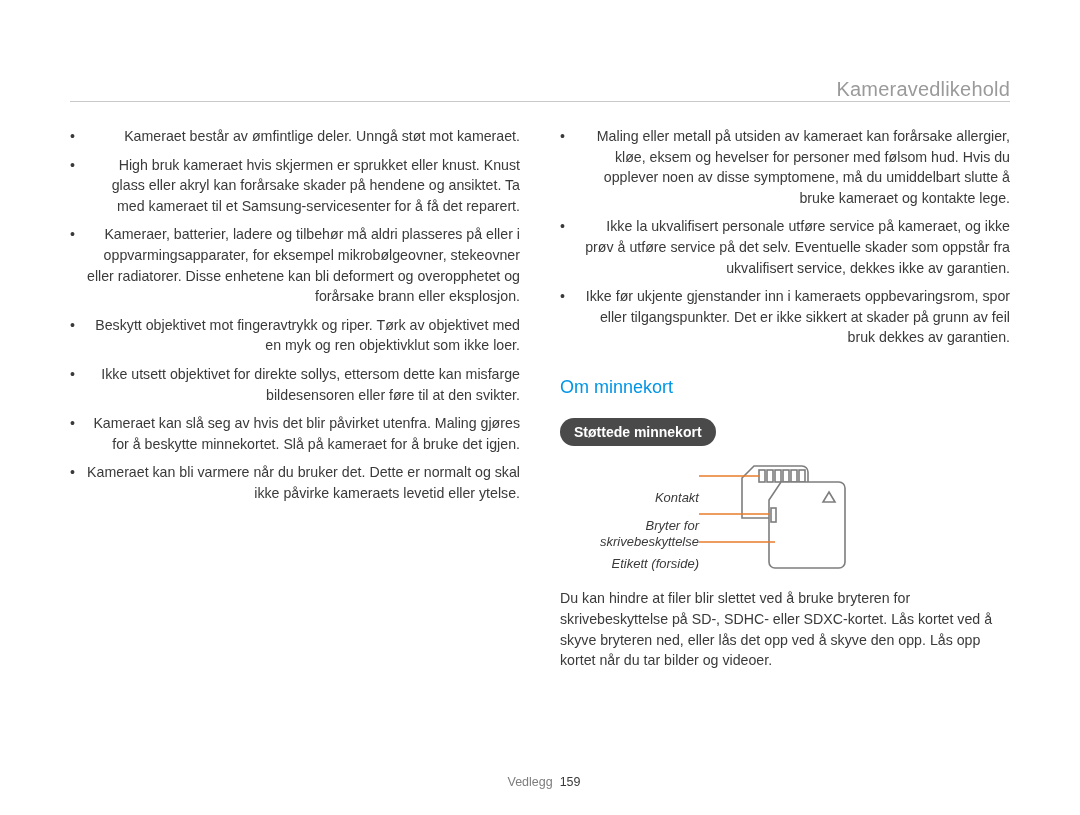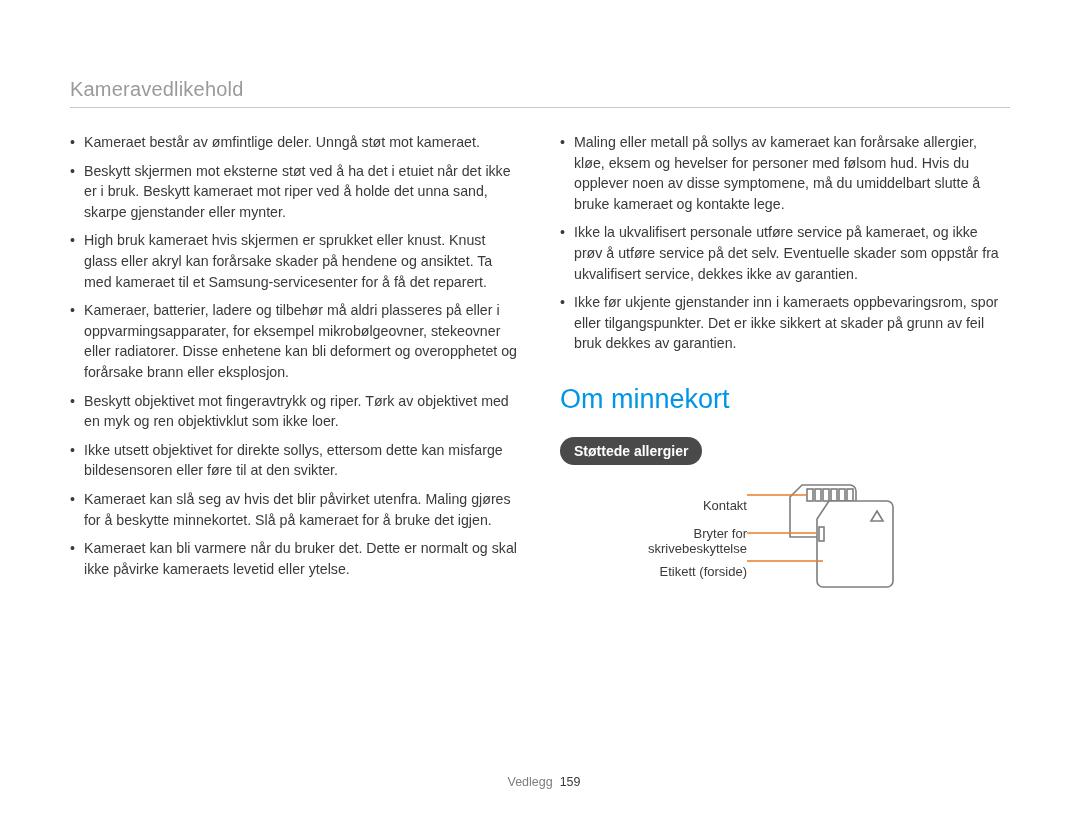--- a/index.html
+++ b/index.html
@@ -10,90 +10,92 @@
       font-family: Arial, Helvetica, sans-serif;
       color: #3a3a3a;
       position: relative;
       padding: 78px 70px 0 70px;
     }
     .page-header {
       font-size: 20px;
       font-weight: 300;
       color: #9a9a9a;
       letter-spacing: 0.2px;
-      margin-bottom: 6px;
+      text-align: right;
     }
     .divider {
       border: none;
       border-top: 1px solid #c9c9c9;
       margin-bottom: 24px;
     }
     .columns {
       display: flex;
       gap: 40px;
     }
     .col {
       flex: 1;
       font-size: 14.2px;
       line-height: 1.45;
       color: #3a3a3a;
     }
     ul.bullets {
       list-style: none;
       padding-left: 0;
+      text-align: right;
     }
     ul.bullets > li {
       position: relative;
       padding-left: 14px;
       margin-bottom: 8px;
     }
     ul.bullets > li::before {
       content: "•";
       position: absolute;
       left: 0;
       top: 0;
       color: #3a3a3a;
     }
     h2.section-title {
       color: #0095e6;
-      font-size: 27px;
+      font-size: 18px;
       font-weight: 400;
       margin-top: 26px;
       margin-bottom: 18px;
     }
     .pill {
       display: inline-block;
       background: #4a4a4a;
       color: #ffffff;
       font-size: 14px;
       font-weight: 600;
       padding: 4px 14px;
       border-radius: 14px;
       margin-bottom: 8px;
     }
     .para {
       margin-bottom: 10px;
     }
     .sd-figure {
       display: flex;
-      align-items: center;
+      align-items: flex-end;
       gap: 0;
       margin: 10px 0 14px 40px;
+      font-style: italic;
     }
     .sd-labels {
       display: flex;
       flex-direction: column;
       align-items: flex-end;
       font-size: 13px;
       color: #3a3a3a;
       text-align: right;
       padding-top: 2px;
     }
     .sd-labels .lbl1 { margin-bottom: 10px; }
-    .sd-labels .lbl2 { line-height: 1.2; margin-bottom: 6px; margin-left: 48px; }
+    .sd-labels .lbl2 { line-height: 1.2; margin-bottom: 6px; }
     .sd-labels .lbl3 { }
     .footer {
       position: absolute;
       bottom: 26px;
       left: 4px;
       width: 100%;
       text-align: center;
       font-size: 12.5px;
       color: #7d7d7d;
     }
@@ -103,40 +105,39 @@
 <body>
 
 <div class="page-header">Kameravedlikehold</div>
 <hr class="divider">
 
 <div class="columns">
 
   <div class="col">
     <ul class="bullets">
       <li>Kameraet består av ømfintlige deler. Unngå støt mot kameraet.</li>
-      <li>Beskytt skjermen mot eksterne støt ved å ha det i etuiet når det ikke er i bruk. Beskytt kameraet mot riper ved å holde det unna sand, skarpe gjenstander eller mynter.</li>
       <li>High bruk kameraet hvis skjermen er sprukket eller knust. Knust glass eller akryl kan forårsake skader på hendene og ansiktet. Ta med kameraet til et Samsung-servicesenter for å få det reparert.</li>
       <li>Kameraer, batterier, ladere og tilbehør må aldri plasseres på eller i oppvarmingsapparater, for eksempel mikrobølgeovner, stekeovner eller radiatorer. Disse enhetene kan bli deformert og overopphetet og forårsake brann eller eksplosjon.</li>
       <li>Beskytt objektivet mot fingeravtrykk og riper. Tørk av objektivet med en myk og ren objektivklut som ikke loer.</li>
       <li>Ikke utsett objektivet for direkte sollys, ettersom dette kan misfarge bildesensoren eller føre til at den svikter.</li>
       <li>Kameraet kan slå seg av hvis det blir påvirket utenfra. Maling gjøres for å beskytte minnekortet. Slå på kameraet for å bruke det igjen.</li>
       <li>Kameraet kan bli varmere når du bruker det. Dette er normalt og skal ikke påvirke kameraets levetid eller ytelse.</li>
     </ul>
   </div>
 
   <div class="col">
     <ul class="bullets">
-      <li>Maling eller metall på sollys av kameraet kan forårsake allergier, kløe, eksem og hevelser for personer med følsom hud. Hvis du opplever noen av disse symptomene, må du umiddelbart slutte å bruke kameraet og kontakte lege.</li>
+      <li>Maling eller metall på utsiden av kameraet kan forårsake allergier, kløe, eksem og hevelser for personer med følsom hud. Hvis du opplever noen av disse symptomene, må du umiddelbart slutte å bruke kameraet og kontakte lege.</li>
       <li>Ikke la ukvalifisert personale utføre service på kameraet, og ikke prøv å utføre service på det selv. Eventuelle skader som oppstår fra ukvalifisert service, dekkes ikke av garantien.</li>
       <li>Ikke før ukjente gjenstander inn i kameraets oppbevaringsrom, spor eller tilgangspunkter. Det er ikke sikkert at skader på grunn av feil bruk dekkes av garantien.</li>
     </ul>
 
     <h2 class="section-title">Om minnekort</h2>
 
-    <div class="pill">Støttede allergier</div>
+    <div class="pill">Støttede minnekort</div>
 
 
     <div class="sd-figure">
       <div class="sd-labels">
         <div class="lbl1">Kontakt</div>
         <div class="lbl2">
           <span>Bryter for</span><br>
           <span>skrivebeskyttelse</span>
         </div>
         <div class="lbl3">Etikett (forside)</div>
@@ -163,18 +164,19 @@
         </g>
 
         <g stroke="#e87b2a" stroke-width="1.6" fill="none">
           <path d="M0 12 h46 l14 0"></path>
           <path d="M0 50 h46 l24 0"></path>
           <path d="M0 78 h46 l30 0"></path>
         </g>
       </svg>
     </div>
 
+    <p class="para">Du kan hindre at filer blir slettet ved å bruke bryteren for skrivebeskyttelse på SD-, SDHC- eller SDXC-kortet. Lås kortet ved å skyve bryteren ned, eller lås det opp ved å skyve den opp. Lås opp kortet når du tar bilder og videoer.</p>
   </div>
 </div>
 
 <div class="footer">
   <span>Vedlegg</span>&nbsp;&nbsp;<span class="pnum">159</span>
 </div>
 
 </body></html>

